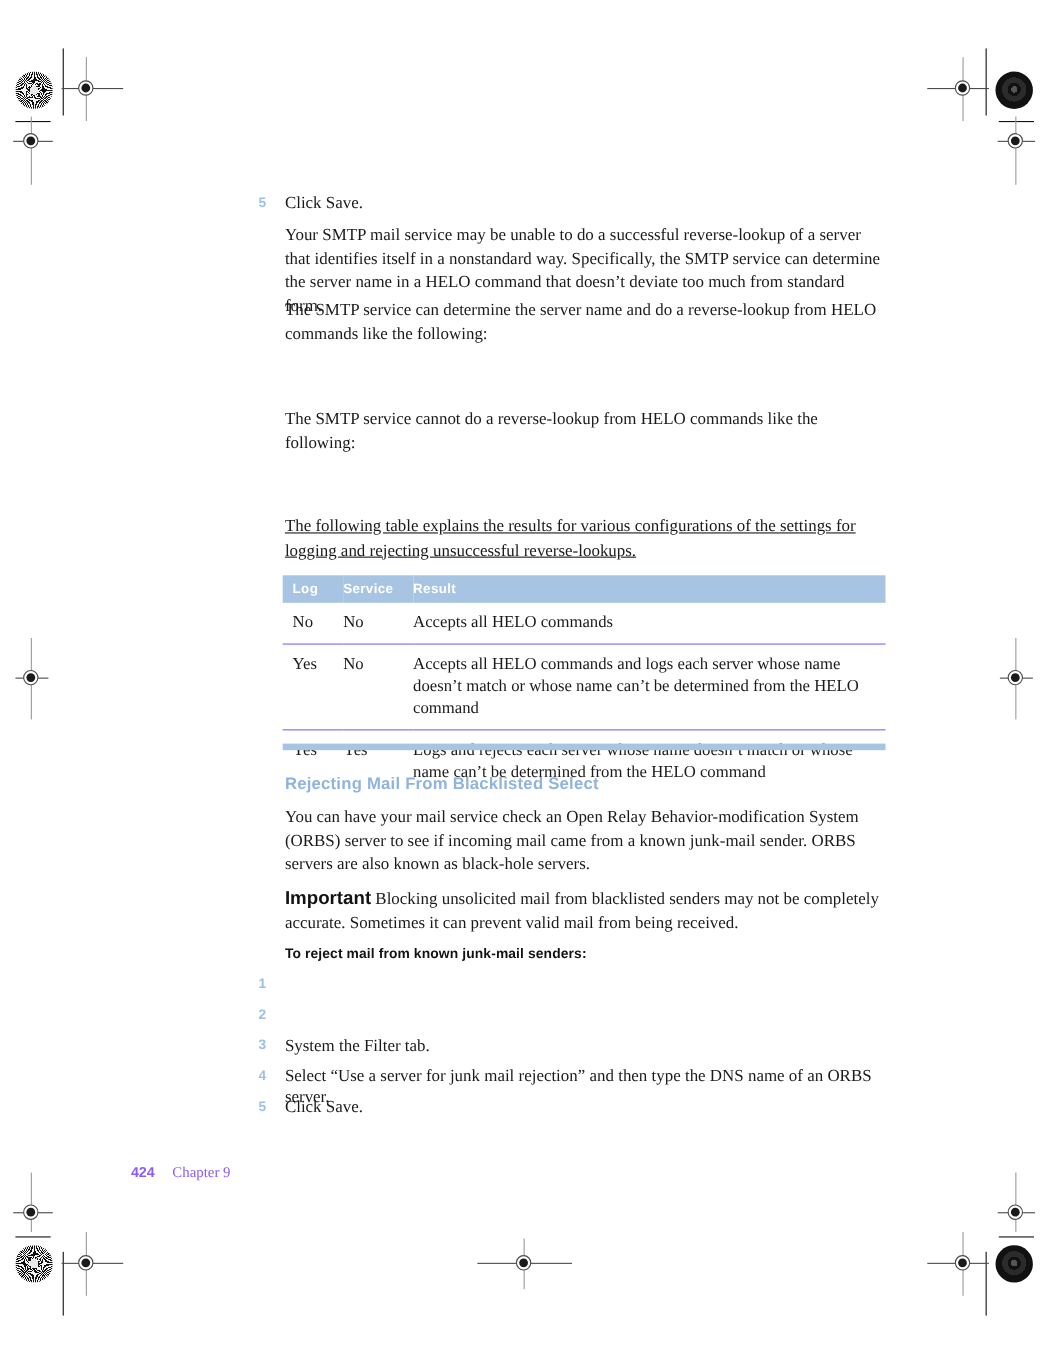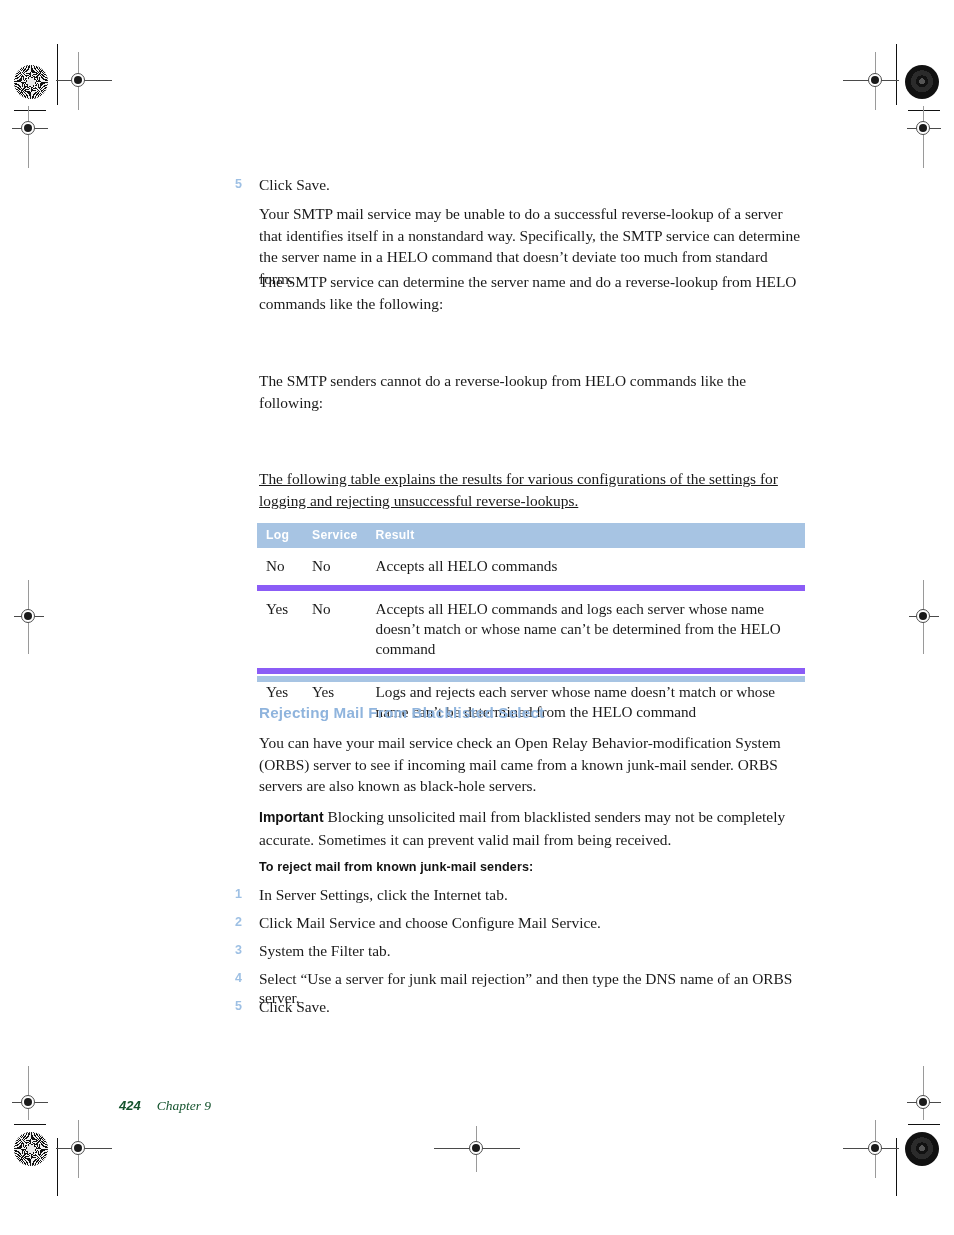--- a/index.html
+++ b/index.html
@@ -126,21 +126,21 @@
     font-family: "Liberation Sans", sans-serif;
     font-weight: bold;
     font-size: 12.6px;
     color: #121212;
     letter-spacing: 0.1px;
   }
 
   .important-label {
     font-family: "Liberation Sans", sans-serif;
     font-weight: bold;
-    font-size: 14px;
+    font-size: 17px;
     color: #121212;
   }
 
   
   .tbl {
     position: absolute;
     left: 257px;
     top: 523px;
     width: 548px;
     border-collapse: collapse;
@@ -153,43 +153,42 @@
     font-size: 12.2px;
     text-align: left;
     padding: 5px 0 6px 0;
     letter-spacing: 0.3px;
   }
   .tbl td {
     font-size: 15.2px;
     line-height: 20px;
     vertical-align: top;
     padding: 8px 0 9px 0;
-    border-top: 6px solid #8b5cf6;
+    border-top: 1px solid #8b5cf6;
   }
   .tbl tr.first-body td {
     border-top: none;
   }
   .tbl th.c-log, .tbl td.c-log { width: 48px; padding-left: 9px; }
   .tbl th.c-rej, .tbl td.c-rej { width: 65px; }
   .tbl th.c-res, .tbl td.c-res { width: 435px; padding-right: 23px; }
   .tbl-bottom {
     position: absolute;
     left: 257px;
     width: 548px;
     height: 6px;
     background: #a7c4e3;
   }
 
   .footer {
     position: absolute;
     left: 119px;
-    top: 1098px;
+    top: 1058px;
     font-size: 14px;
-    color: #14532d;
-    font-style: italic;
+    color: #8b5cf6;
   }
   .footer .pg {
     font-family: "Liberation Sans", sans-serif;
     font-weight: bold;
     font-size: 13px;
   }
   .footer .ch {
     font-size: 13.5px;
     margin-left: 16px;
   }
@@ -291,21 +290,21 @@
       <div class="step-num">5</div>
       <div class="step-text">Click Save.</div>
     </div>
 
     <div class="para" style="top:203px;">Your SMTP mail service may be unable to do a successful reverse-lookup of a server that identifies itself in a nonstandard way. Specifically, the SMTP service can determine the server name in a HELO command that doesn’t deviate too much from standard form.</div>
 
     <div class="para" style="top:271px;">The SMTP service can determine the server name and do a reverse-lookup from HELO commands like the following:</div>
 
     <div style="position:absolute; left:259px; top:318px; width:546px; height:48px;"></div>
 
-    <div class="para" style="top:370px;">The SMTP senders cannot do a reverse-lookup from HELO commands like the following:</div>
+    <div class="para" style="top:370px;">The SMTP service cannot do a reverse-lookup from HELO commands like the following:</div>
 
     <div style="position:absolute; left:259px; top:400px; width:546px; height:62px;"></div>
 
     <div class="para" style="top:468px;text-decoration:underline;">The following table explains the results for various configurations of the settings for logging and rejecting unsuccessful reverse-lookups.</div>
 
     <table class="tbl">
       <thead>
         <tr>
           <th class="c-log">Log</th>
           <th class="c-rej">Service</th>
@@ -335,25 +334,23 @@
     <div class="section-head" style="top:704px;">Rejecting Mail From Blacklisted Select</div>
 
     <div class="para" style="top:732px;">You can have your mail service check an Open Relay Behavior-modification System (ORBS) server to see if incoming mail came from a known junk-mail sender. ORBS servers are also known as black-hole servers.</div>
 
     <div class="para" style="top:806px;"><span class="important-label">Important</span><span> Blocking unsolicited mail from blacklisted senders may not be completely accurate. Sometimes it can prevent valid mail from being received.</span></div>
 
     <div class="sub-head" style="top:860px;">To reject mail from known junk-mail senders:</div>
 
     <div class="step" style="left:229px; top:885px; width:576px;">
       <div class="step-num">1</div>
-      <div class="step-text">In Server Settings, click the Internet tab.</div>
     </div>
     <div class="step" style="left:229px; top:913px; width:576px;">
       <div class="step-num">2</div>
-      <div class="step-text">Click Mail Service and choose Configure Mail Service.</div>
     </div>
     <div class="step" style="left:229px; top:941px; width:576px;">
       <div class="step-num">3</div>
       <div class="step-text">System the Filter tab.</div>
     </div>
     <div class="step" style="left:229px; top:969px; width:576px;">
       <div class="step-num">4</div>
       <div class="step-text">Select “Use a server for junk mail rejection” and then type the DNS name of an ORBS server.</div>
     </div>
     <div class="step" style="left:229px; top:997px; width:576px;">

